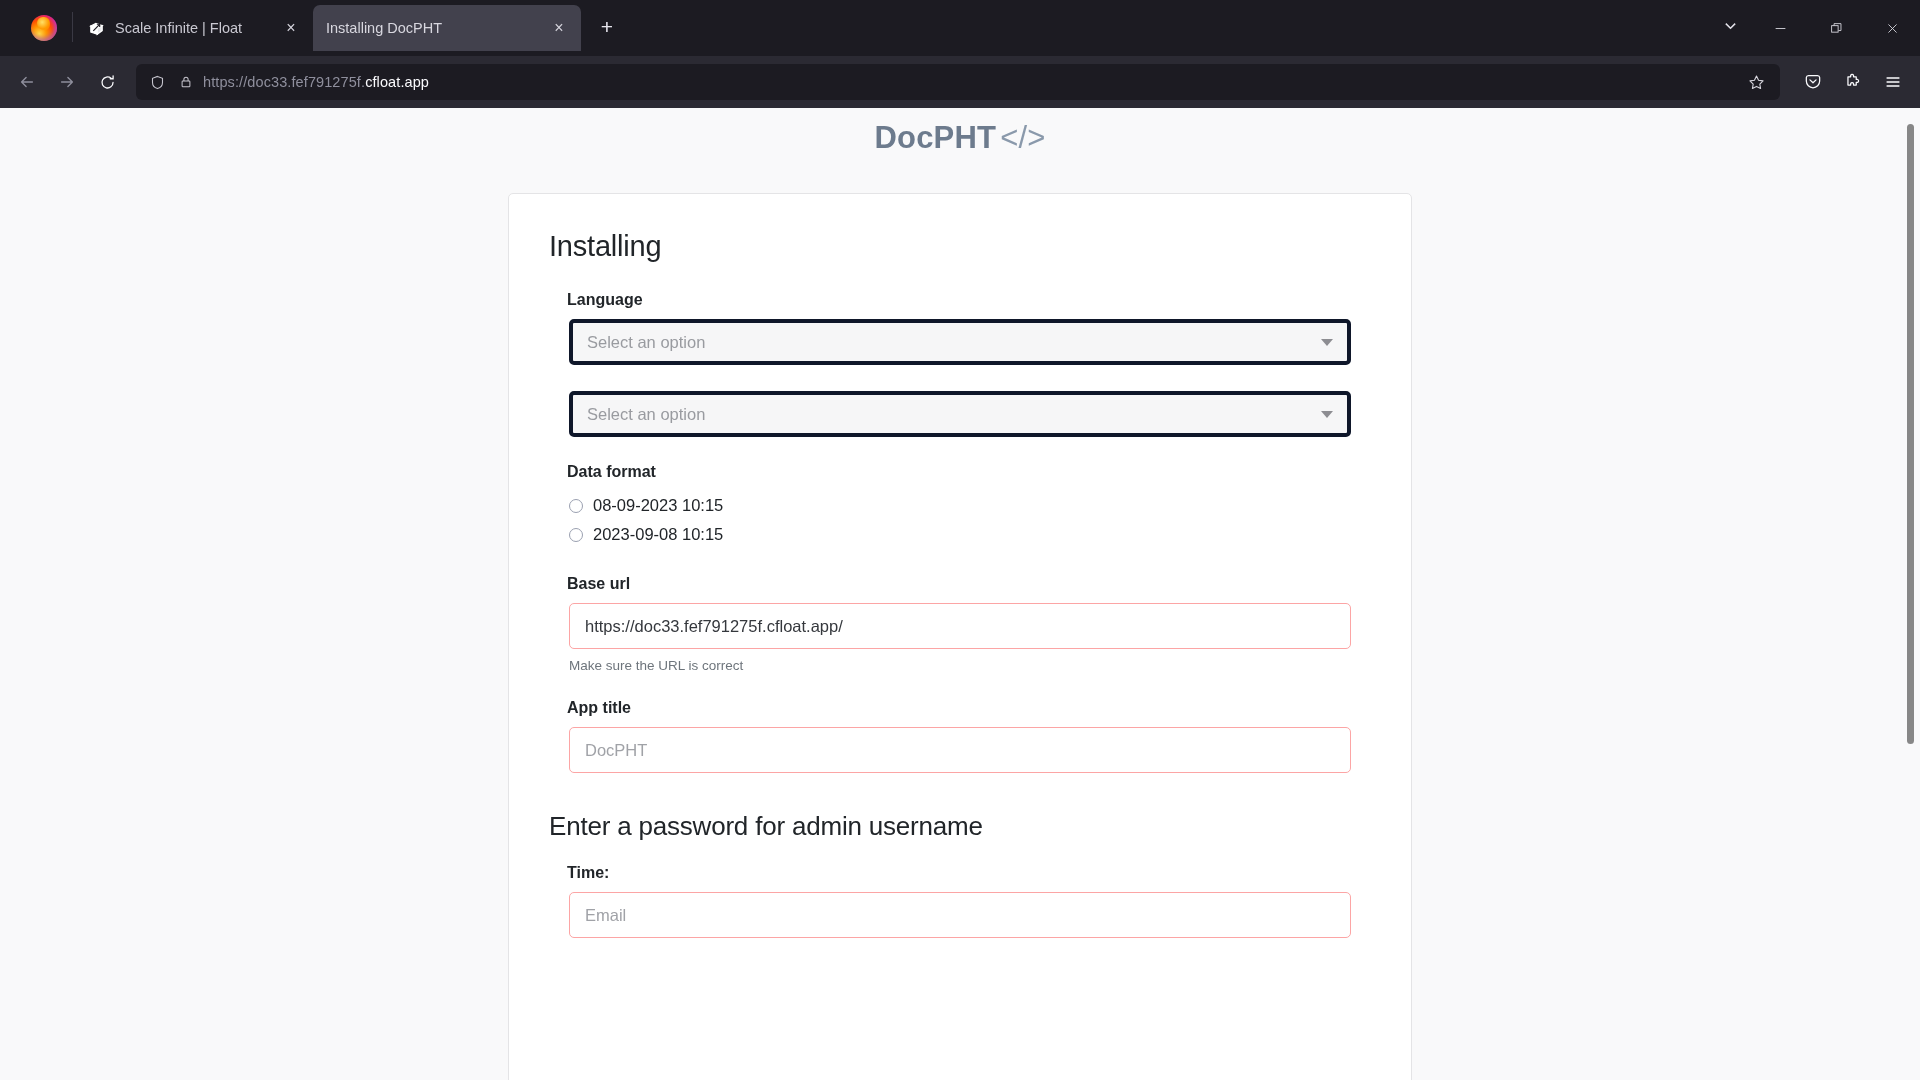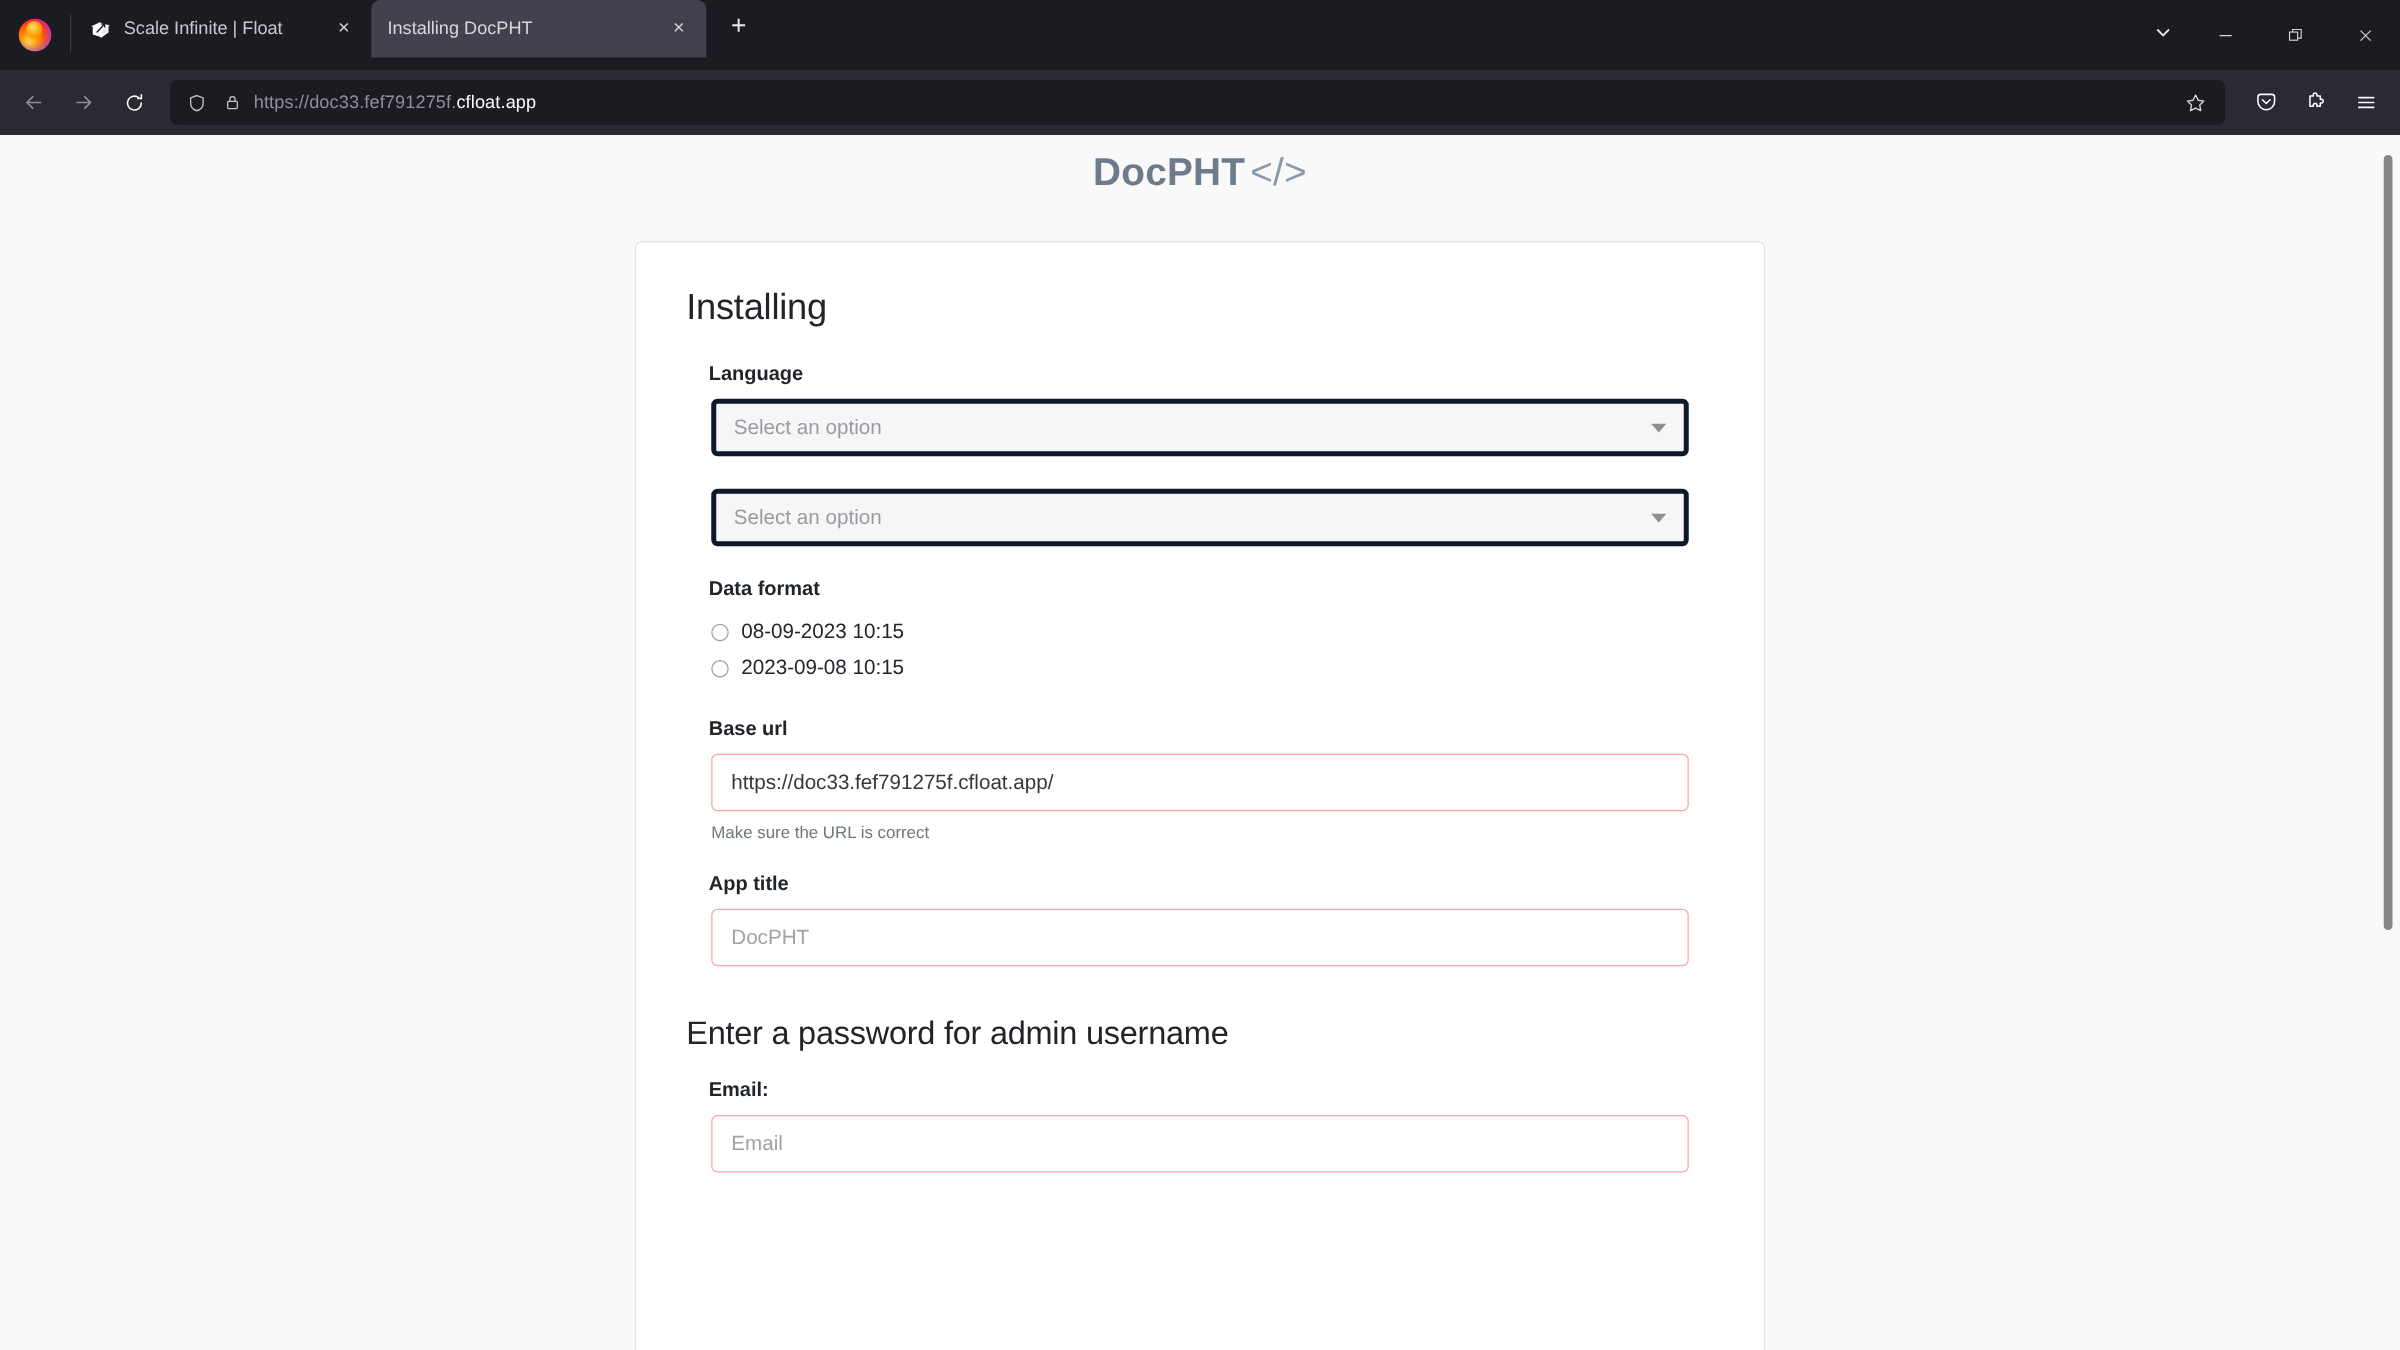--- a/index.html
+++ b/index.html
@@ -10,22 +10,22 @@
     background: #f9f9fa;
   }
 
   
   .browser { width: 1920px; height: 1080px; display: flex; flex-direction: column; }
 
   .tabbar {
     height: 56px;
     background: #1c1b22;
     display: flex;
-    align-items: flex-start;
-    padding-left: 0;
+    align-items: center;
+    padding-left: 16px;
     flex: 0 0 56px;
     position: relative;
   }
   .firefox-logo {
     width: 56px; height: 56px;
     display: flex; align-items: center; justify-content: center;
     flex: 0 0 56px;
   }
   .ff-glyph {
     width: 26px; height: 26px; border-radius: 50%;
@@ -425,21 +425,21 @@
           <div class="control-wrap">
             <div class="text-input">
               <span class="placeholder">DocPHT</span>
             </div>
           </div>
         </div>
 
         <div class="section-title">Enter a password for admin username</div>
 
         <div class="field">
-          <label class="field-label">Email:</label>
+          <label class="field-label">Time:</label>
           <div class="control-wrap">
             <div class="text-input">
               <span class="placeholder">Email</span>
             </div>
           </div>
         </div>
 
       </div>
     </div>
 

